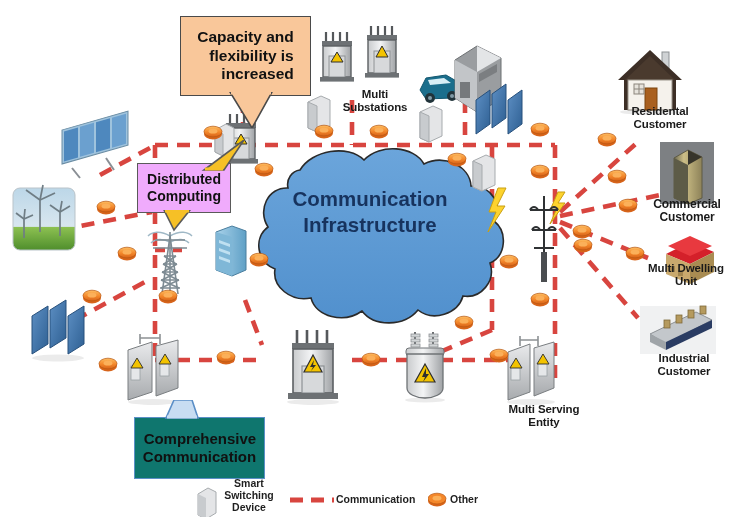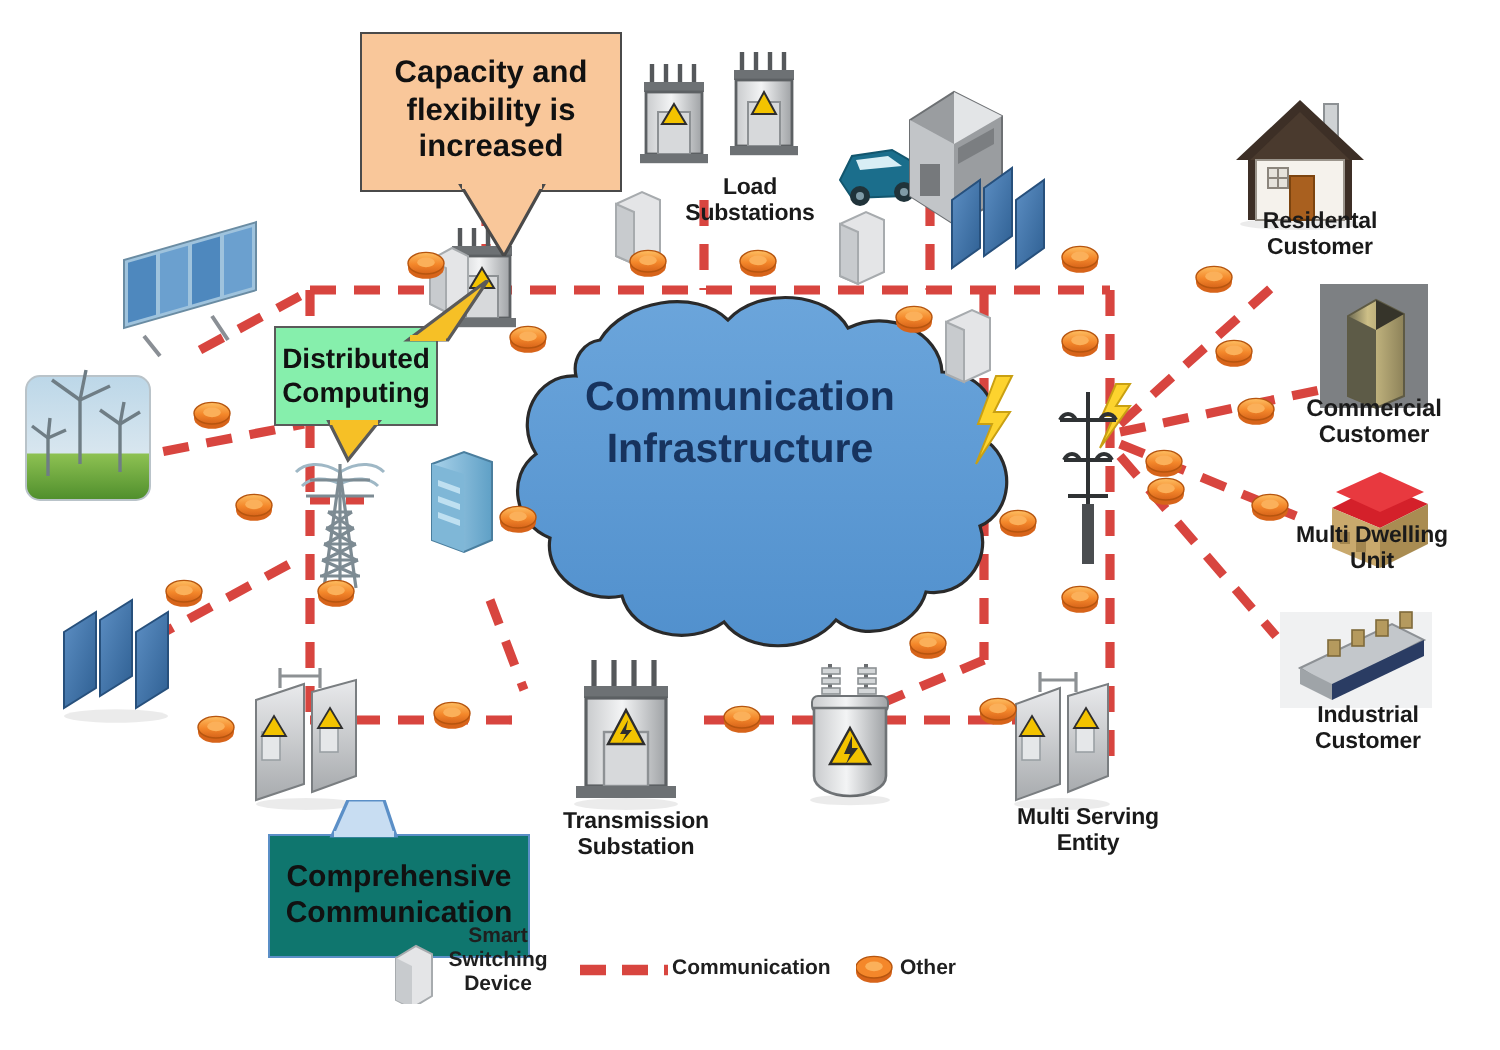--- a/index.html
+++ b/index.html
@@ -19,48 +19,48 @@
     font-weight:bold;
     color:#1a1a1a;
     line-height:1.12;
     letter-spacing:-0.1px;
     white-space:pre-line;
   }
   .callout{
     position:absolute;
     box-sizing:border-box;
     border:1.6px solid #3a3a3a;
-    text-align:center;
+    text-align:right;
     font-weight:bold;
     line-height:1.22;
     color:#111;
     white-space:pre-line;
     display:flex;align-items:center;justify-content:center;
     padding:3px 6px;
   }
   #callout-capacity{
     left:180px;top:16px;width:131px;height:80px;
     background:#f9c79a;font-size:15.5px;border-color:#4a4a4a;
   }
   #callout-distributed{
-    left:137px;top:163px;width:82px;height:50px;
-    background:#86efac;font-size:14px;border-color:#5a5a5a;
+    left:137px;top:163px;width:94px;height:50px;
+    background:#f0abfc;font-size:14px;border-color:#5a5a5a;
   }
   #callout-comprehensive{
     left:134px;top:417px;width:131px;height:62px;
     background:#0f766e;border-color:#5b8fc7;font-size:15px;color:#111;
   }
   .cloud-text{
     position:absolute;left:255px;top:186px;width:230px;
     text-align:center;font-size:20.5px;font-weight:bold;
     color:#17335e;line-height:1.25;white-space:pre-line;
     font-family:"Liberation Sans", sans-serif;
   }
   
-  #legend{position:absolute;left:196px;top:462px;width:300px;height:46px;}
+  #legend{position:absolute;left:196px;top:477px;width:300px;height:46px;}
   .legend-lbl{
     position:absolute;font-size:10.5px;font-weight:bold;color:#1f1f1f;
     text-align:center;line-height:1.15;white-space:pre-line;
   }
 </style>
 </head>
 <body>
 
 <div id="canvas">
 
@@ -567,38 +567,36 @@
   <div class="callout" id="callout-comprehensive">Comprehensive
 Communication</div>
   <svg style="position:absolute;left:158px;top:400px;width:48px;height:20px;">
     <polygon points="16,0 34,0 40,18 8,18" fill="#c8ddf2" stroke="#5b8fc7" stroke-width="1.6"></polygon>
     <line x1="9" y1="17" x2="39" y2="17" stroke="#c8ddf2" stroke-width="3"></line>
   </svg>
 
   <div class="cloud-text">Communication
 Infrastructure</div>
 
-  <div class="lbl" style="left:335px;top:88px;width:80px;font-size:11.5px;">Load
+  <div class="lbl" style="left:335px;top:88px;width:80px;font-size:11.5px;">Multi
 Substations</div>
 
   <div class="lbl" style="left:610px;top:105px;width:100px;font-size:11.5px;">Residental
 Customer</div>
 
   <div class="lbl" style="left:637px;top:198px;width:100px;font-size:12px;">Commercial
 Customer</div>
 
   <div class="lbl" style="left:630px;top:262px;width:112px;font-size:11.5px;">Multi  Dwelling
 Unit</div>
 
   <div class="lbl" style="left:630px;top:352px;width:108px;font-size:11.5px;">Industrial
 Customer</div>
 
 
-  <div class="lbl" style="left:272px;top:405px;width:92px;font-size:11.5px;">Transmission
-Substation</div>
 
 
   <div class="lbl" style="left:492px;top:403px;width:104px;font-size:11.5px;">Multi  Serving
 Entity</div>
 
   <div id="legend">
     <svg style="position:absolute;left:0px;top:10px;width:22px;height:30px;">
       <polygon points="2,7 12,1 20,5 20,26 10,32 2,28" fill="#e4e5e7" stroke="#a7abae" stroke-width="1"></polygon>
       <polygon points="2,7 10,11 10,32 2,28" fill="#c8cbce"></polygon>
     </svg>

